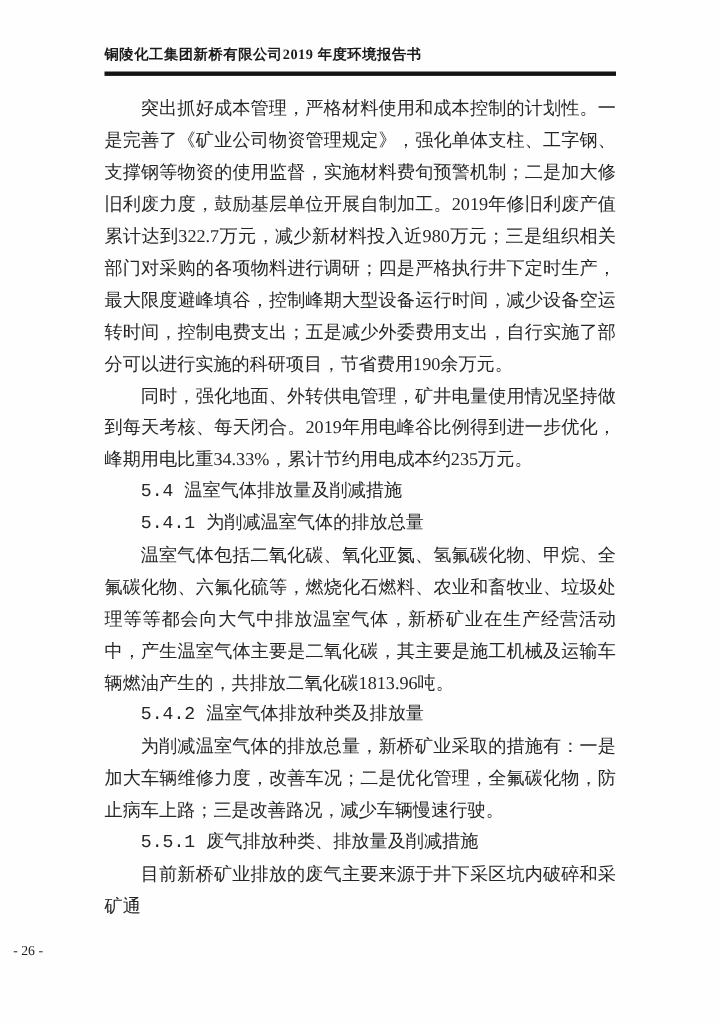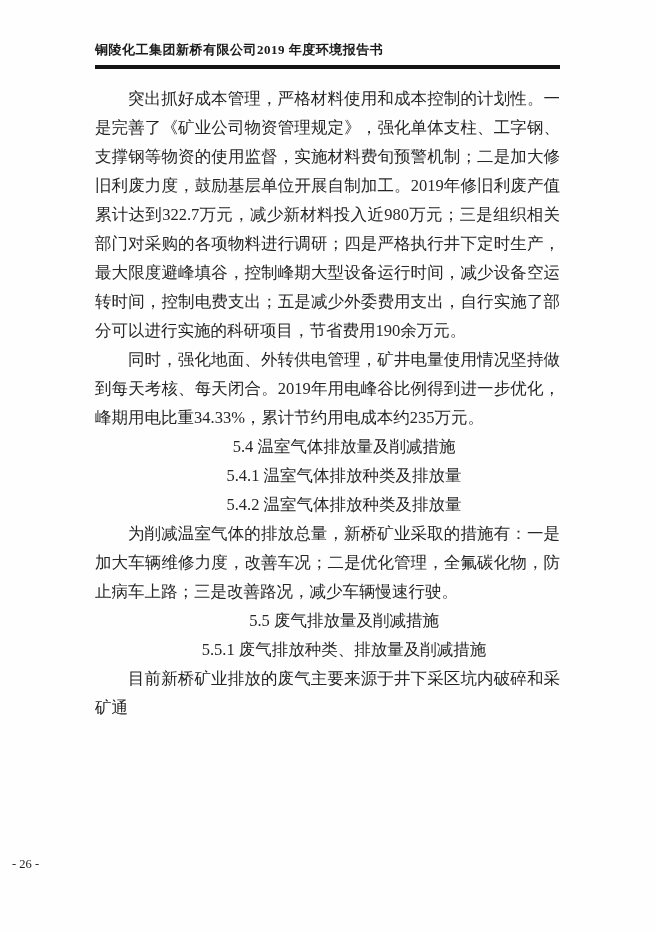--- a/index.html
+++ b/index.html
@@ -41,21 +41,22 @@
       font-size: 16.5px;
       line-height: 29px;
       text-align: justify;
       color: #262626;
     }
     .doc-body p {
       margin: 0;
       text-indent: 2em;
     }
     .doc-body p.heading {
-      text-align: center;
+      text-align: left;
+      font-family: Liberation Mono, monospace;
     }
     .footer {
       position: absolute;
       top: 857px;
       left: 12px;
       width: 100%;
       text-align: left;
       font-size: 12.5px;
       color: #1e1e1e;
     }
@@ -68,24 +69,24 @@
 
     <div class="header">
       <div class="header-title">铜陵化工集团新桥有限公司2019 年度环境报告书</div>
       <div class="header-rule"></div>
     </div>
 
     <div class="doc-body">
       <p class="para">突出抓好成本管理，严格材料使用和成本控制的计划性。一是完善了《矿业公司物资管理规定》，强化单体支柱、工字钢、支撑钢等物资的使用监督，实施材料费旬预警机制；二是加大修旧利废力度，鼓励基层单位开展自制加工。2019年修旧利废产值累计达到322.7万元，减少新材料投入近980万元；三是组织相关部门对采购的各项物料进行调研；四是严格执行井下定时生产，最大限度避峰填谷，控制峰期大型设备运行时间，减少设备空运转时间，控制电费支出；五是减少外委费用支出，自行实施了部分可以进行实施的科研项目，节省费用190余万元。</p>
       <p class="para">同时，强化地面、外转供电管理，矿井电量使用情况坚持做到每天考核、每天闭合。2019年用电峰谷比例得到进一步优化，峰期用电比重34.33%，累计节约用电成本约235万元。</p>
       <p class="heading">5.4 温室气体排放量及削减措施</p>
-      <p class="heading">5.4.1 温室气体排放种类及排放量</p>
+      <p class="heading">5.4.1 为削减温室气体的排放总量</p>
+      <p class="para">温室气体包括二氧化碳、氧化亚氮、氢氟碳化物、甲烷、全氟碳化物、六氟化硫等，燃烧化石燃料、农业和畜牧业、垃圾处理等等都会向大气中排放温室气体，新桥矿业在生产经营活动中，产生温室气体主要是二氧化碳，其主要是施工机械及运输车辆燃油产生的，共排放二氧化碳1813.96吨。</p>
       <p class="heading">5.4.2 温室气体排放种类及排放量</p>
       <p class="para">为削减温室气体的排放总量，新桥矿业采取的措施有：一是加大车辆维修力度，改善车况；二是优化管理，全氟碳化物，防止病车上路；三是改善路况，减少车辆慢速行驶。</p>
-      <p class="heading">5.5 废气排放量及削减措施</p>
       <p class="heading">5.5.1 废气排放种类、排放量及削减措施</p>
       <p class="para">目前新桥矿业排放的废气主要来源于井下采区坑内破碎和采矿通</p>
     </div>
 
   </div>
 
   <div class="footer">
     <span>- 26 -</span>
   </div>
 </div>

